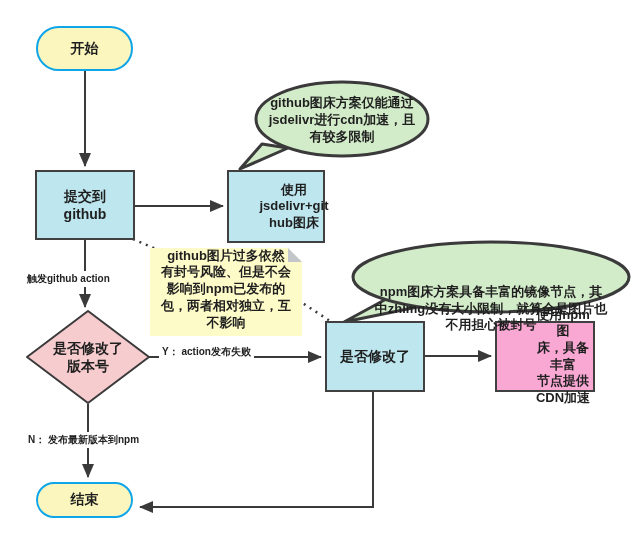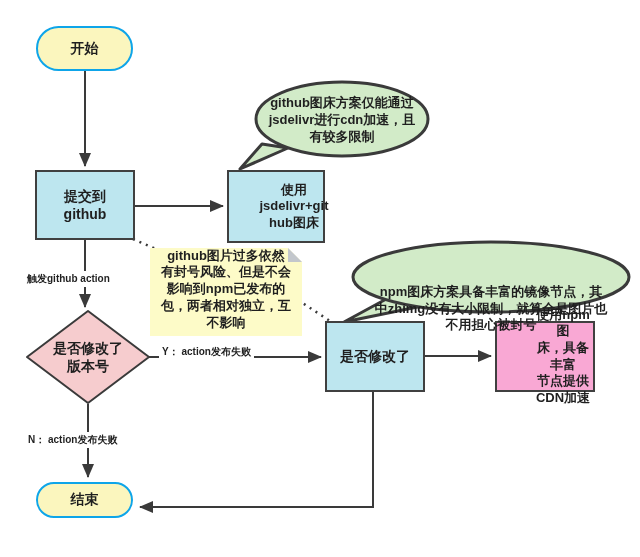--- a/index.html
+++ b/index.html
@@ -146,15 +146,15 @@
 有封号风险、但是不会
 影响到npm已发布的
 包，两者相对独立，互
 不影响</span>
   </div>
 
   <div class="edge-label" style="left:24px;top:271px;">触发github action</div>
 
   <div class="edge-label" style="left:159px;top:344px;">Y： action发布失败</div>
 
-  <div class="edge-label" style="left:25px;top:432px;">N： action发布失败</div>
+  <div class="edge-label" style="left:25px;top:432px;">N： 发布最新版本到npm</div>
 
 </div>
 
 </body></html>

